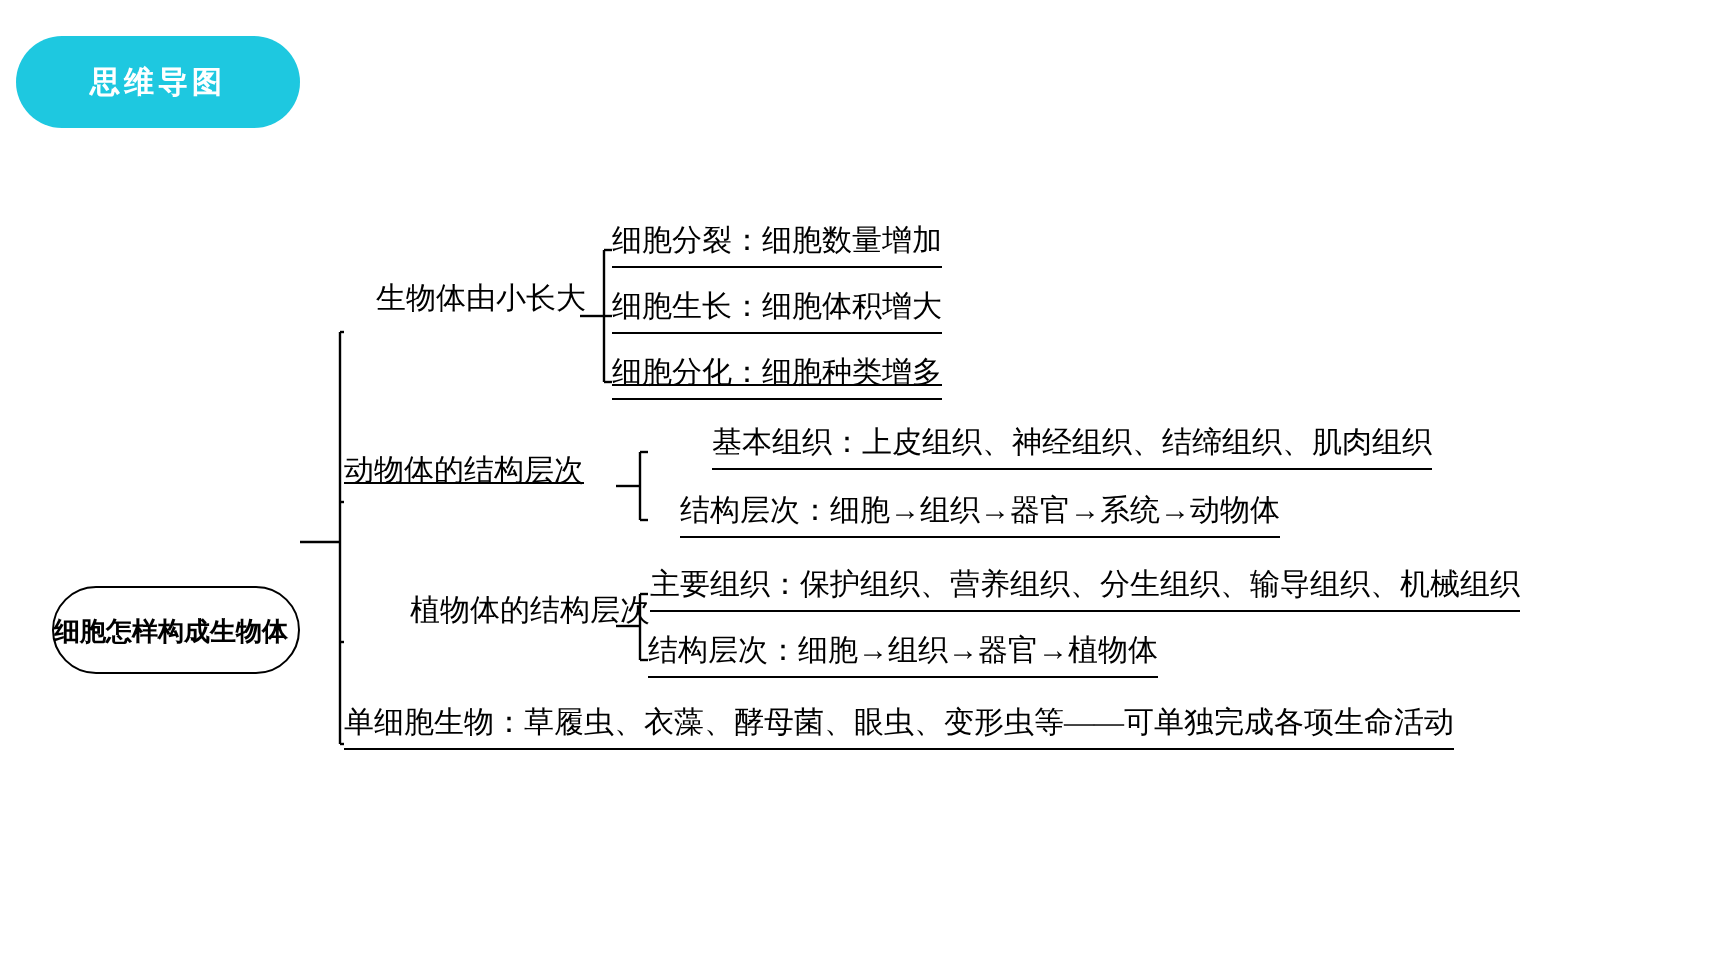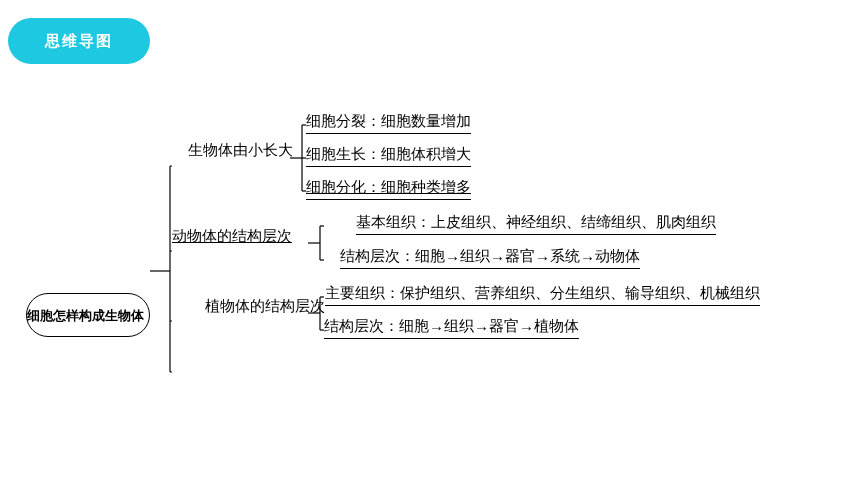--- a/index.html
+++ b/index.html
@@ -167,14 +167,15 @@
   <div class="leaf" id="leaf-a-1">细胞生长：细胞体积增大</div>
   <div class="leaf" id="leaf-a-0">细胞分裂：细胞数量增加</div>
   <div class="leaf" id="leaf-a-2">细胞分化：细胞种类增多</div>
 
   <div class="leaf" id="leaf-b-0">基本组织：上皮组织、神经组织、结缔组织、肌肉组织</div>
   <div class="leaf" id="leaf-b-1">结构层次：细胞→组织→器官→系统→动物体</div>
 
   <div class="leaf" id="leaf-c-0">主要组织：保护组织、营养组织、分生组织、输导组织、机械组织</div>
   <div class="leaf" id="leaf-c-1">结构层次：细胞→组织→器官→植物体</div>
 
+  <div class="leaf" id="leaf-single">单细胞生物：草履虫、衣藻、酵母菌、眼虫、变形虫等——可单独完成各项生命活动</div>
 
 </div>
 
 </body></html>

